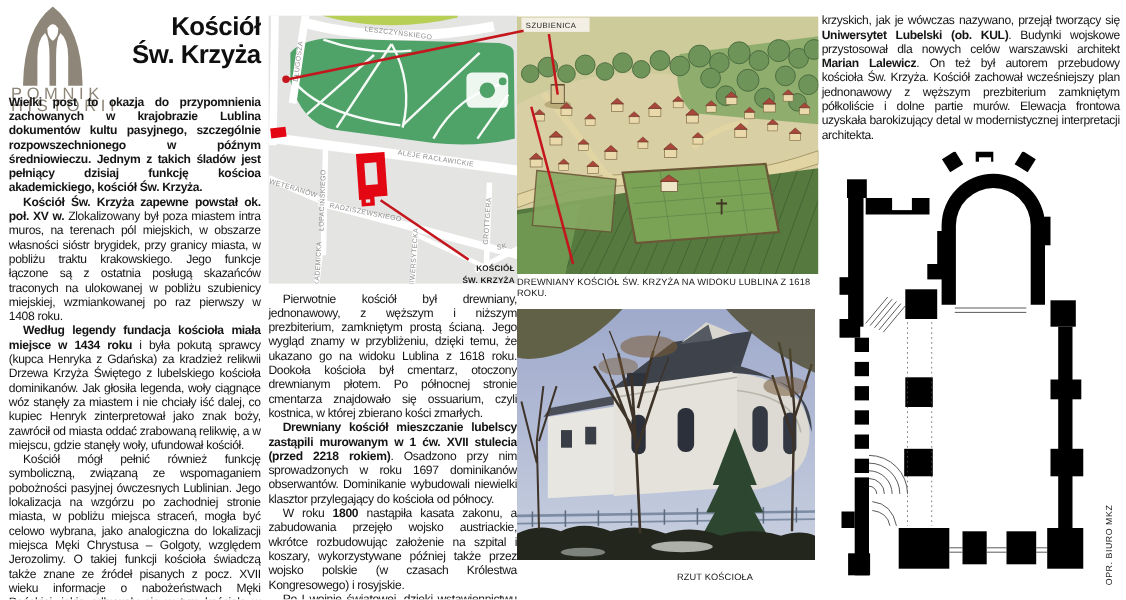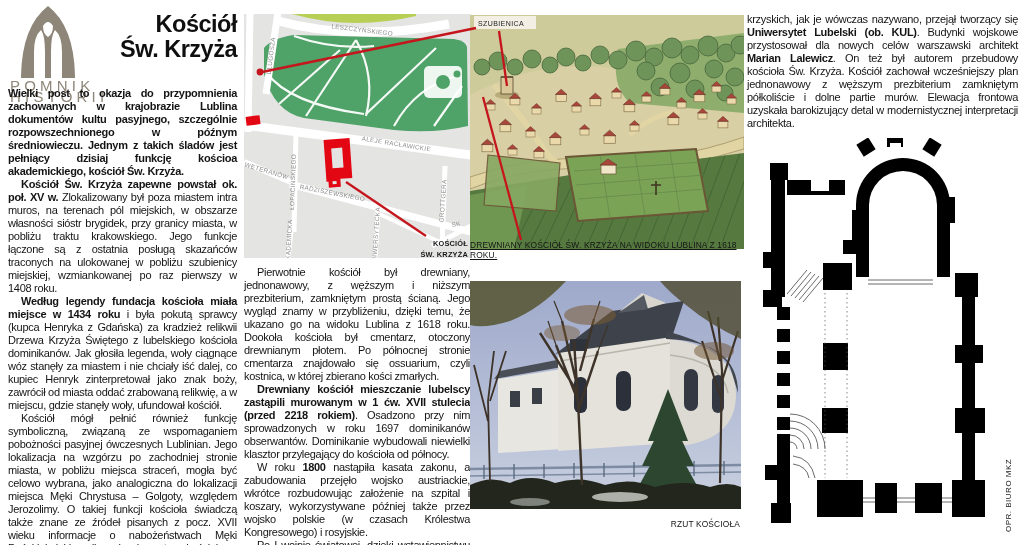--- a/index.html
+++ b/index.html
@@ -233,21 +233,21 @@
         <path d="M130,150 L138,144 L147,150 Z" fill="#a8473a" stroke="#6b3328" stroke-width="0.6"></path>
         <path d="M186,166 L186,180 M181,170 L191,170" stroke="#3f3322" stroke-width="1.6"></path>
       </g>
       <path d="M18,140 L90,148 L86,196 L14,190 Z" fill="#86a862" stroke="#6b5636" stroke-width="1.2" opacity="0.9"></path>
 
       <rect x="4" y="1" width="62" height="13" fill="#f3efe4"></rect>
       <text class="szu" x="8" y="10.5">SZUBIENICA</text>
     </svg>
   </div>
 
-  <div class="abs caption" style="left:470px;top:240px;width:274px;text-decoration:underline;">DREWNIANY KOŚCIÓŁ ŚW. KRZYŻA NA WIDOKU LUBLINA Z 1618 ROKU.</div>
+  <div class="abs caption" style="left:470px;top:251px;width:274px;">DREWNIANY KOŚCIÓŁ ŚW. KRZYŻA NA WIDOKU LUBLINA Z 1618 ROKU.</div>
 
   <div class="abs" style="left:470px;top:281px;width:271px;height:228px;">
     <svg width="271" height="228" viewBox="0 0 271 228">
       <defs>
         <linearGradient id="sky" x1="0" y1="0" x2="0" y2="1">
           <stop offset="0" stop-color="#9ea9cb"></stop>
             <stop offset="1" stop-color="#c9d0e0"></stop>
         </linearGradient>
       </defs>
       <rect width="271" height="228" fill="url(#sky)"></rect>
@@ -308,21 +308,21 @@
       <g>
         <path d="M0,0 L96,0 Q70,28 40,40 Q14,48 0,44 Z" fill="#55532f" opacity="0.85"></path>
         <path d="M190,0 L271,0 L271,58 Q240,44 216,24 Q200,12 190,0 Z" fill="#4f4a2e" opacity="0.8"></path>
         <ellipse cx="120" cy="34" rx="26" ry="10" fill="#7a5a33" opacity="0.55"></ellipse>
         <ellipse cx="92" cy="52" rx="18" ry="8" fill="#7a5a33" opacity="0.45"></ellipse>
         <ellipse cx="244" cy="70" rx="20" ry="9" fill="#6e5230" opacity="0.5"></ellipse>
       </g>
     </svg>
   </div>
 
-  <div class="abs caption" style="left:560px;top:519px;width:180px;text-align:right;">RZUT KOŚCIOŁA</div>
+  <div class="abs caption" style="left:560px;top:519px;width:180px;text-align:center;">RZUT KOŚCIOŁA</div>
 
   <div class="abs body-text" style="left:747px;top:13px;width:271px;">
     <p class="ni"><span>krzyskich, jak je wówczas nazywano, przejął tworzący się </span><span class="b">Uniwersytet Lubelski (ob. KUL)</span><span>. Budynki wojskowe przystosował dla nowych celów warszawski architekt </span><span class="b">Marian Lalewicz</span><span>. On też był autorem przebudowy kościoła Św. Krzyża. Kościół zachował wcześniejszy plan jednonawowy z węższym prezbiterium zamkniętym półkoliście i dolne partie murów. Elewacja frontowa uzyskała barokizujący detal w modernistycznej interpretacji architekta.</span></p>
   </div>
 
   <div class="abs" style="left:763px;top:138px;width:222px;height:390px;">
     <svg width="222" height="390" viewBox="0 0 222 390">
       <g fill="#000">
 
         <path fill-rule="evenodd" d="M93,139 L93,67 A47,47 0 0 1 187,67 L187,139 L174,139 L174,67 A34,34 0 0 0 106,67 L106,139 Z"></path>

